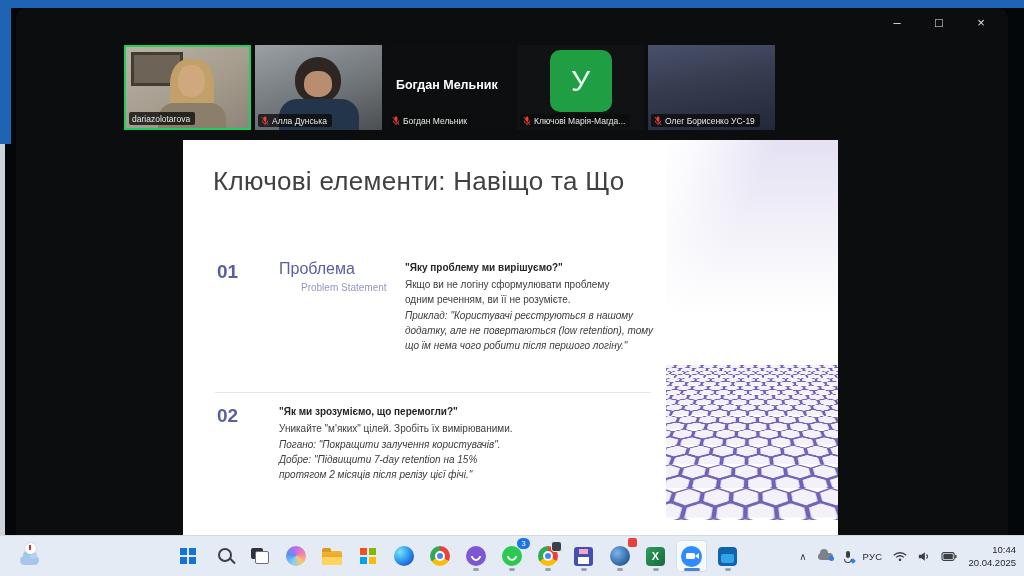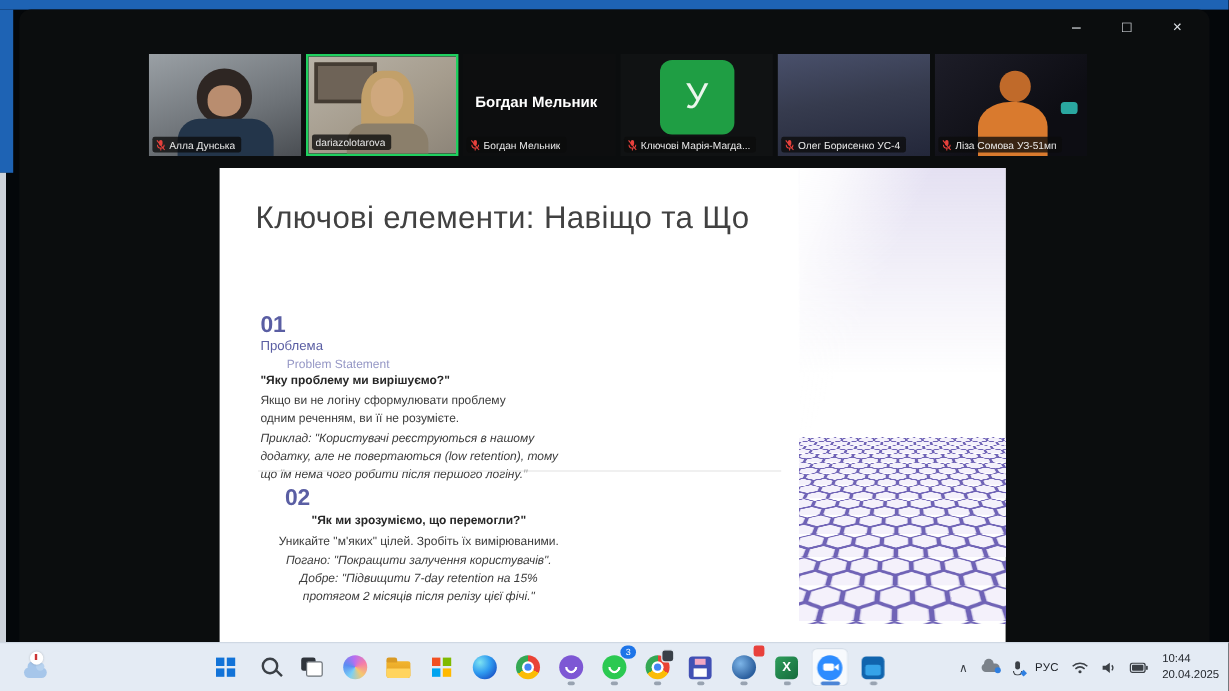--- a/index.html
+++ b/index.html
@@ -44,26 +44,26 @@
   .v6 .torso{position:absolute;left:36px;top:40px;width:58px;height:46px;background:#d97a2e;border-radius:45% 45% 0 0;}
   .v6 .teal{position:absolute;right:8px;top:40px;width:14px;height:10px;background:#2aa7a0;border-radius:3px;}
   .plabel{position:absolute;left:3px;bottom:3px;background:rgba(12,12,12,.78);border-radius:2px;
           display:flex;align-items:center;gap:3px;padding:1.5px 5px 1.5px 3px;max-width:116px;}
   .pname{font-size:8.5px;color:#e9e9e9;white-space:nowrap;overflow:hidden;text-overflow:ellipsis;}
 
   
   .slide{position:absolute;left:167px;top:132px;width:655px;height:448px;background:#fff;}
   .slide-title{position:absolute;left:30px;top:26px;font-size:26px;color:#414141;letter-spacing:.3px;}
   .divider{position:absolute;left:32px;top:252px;width:436px;height:1px;background:#e7e7e7;}
-  .sec{position:absolute;left:34px;display:flex;flex-direction:column;}
+  .sec{position:absolute;left:34px;display:flex;}
   .sec1{top:120px;}
-  .sec2{top:264px;text-align:center;}
+  .sec2{top:264px;}
   .num{width:62px;font-size:19px;color:#5a5ea3;font-weight:600;padding-top:1px;}
   .shead{width:126px;}
-  .shead .h{font-size:11px;color:#5a5ea3;}
+  .shead .h{font-size:16px;color:#5a5ea3;}
   .shead .sub{font-size:10px;color:#9597c5;margin-top:4px;padding-left:22px;}
   .sbody{width:264px;font-size:10px;color:#3c3c3c;line-height:1.5;}
   .q{font-weight:700;color:#262626;margin-bottom:2px;}
   .ex{font-style:italic;margin-top:1px;}
   .pre{white-space:pre-line;}
 
   
   .hexwrap{position:absolute;right:0;top:0;width:172px;height:380px;overflow:hidden;background:#fff;}
   .hexwrap svg{display:block;width:430px;height:720px;margin-left:-130px;margin-top:-160px;
                transform:perspective(300px) rotateX(45deg) scale(1.3);transform-origin:50% 80%;}
@@ -135,69 +135,69 @@
   .trayic{display:flex;align-items:center;justify-content:center;}
   .chev{font-size:10px;color:#3b4046;}
   .mini-cloud{position:relative;width:15px;height:7px;background:#7b828a;border-radius:6px;}
   .mini-cloud::before{content:'';position:absolute;left:2px;top:-4px;width:8px;height:8px;background:#7b828a;border-radius:50%;}
   .mini-cloud::after{content:'';position:absolute;right:-1px;bottom:-1px;width:5px;height:5px;background:#2f7fe0;border-radius:50%;}
   .mic-tray{position:relative;width:8px;height:12px;}
   .mic-tray b{position:absolute;left:2px;top:0;width:4px;height:7px;background:#3b4046;border-radius:2px;}
   .mic-tray i{position:absolute;left:0;bottom:0;width:8px;height:4px;border:1.2px solid #3b4046;border-top:none;border-radius:0 0 5px 5px;box-sizing:border-box;}
   .mic-tray::after{content:'';position:absolute;right:-3px;bottom:0;width:4px;height:4px;background:#2f7fe0;transform:rotate(45deg);}
   .lang{font-size:9.5px;color:#1f2329;letter-spacing:.3px;}
-  .clock{font-size:9.5px;color:#1f2329;text-align:left;line-height:1.3;}
+  .clock{font-size:9.5px;color:#1f2329;text-align:right;line-height:1.3;}
 
   .micmute svg{display:block;}
 </style>
 </head>
 <body>
 
 <div id="desktop">
   <div class="edge-top"></div>
   <div class="edge-left-blue"></div>
   <div class="edge-left-light"></div>
 
   <div id="zoom-window">
     <div class="win-controls">
       <span class="wc">–</span>
       <span class="wc">□</span>
       <span class="wc">×</span>
     </div>
 
     <div class="video-strip">
+
+      <div class="tile active">
+        <div class="vid v2">
+          <div class="frame"></div>
+          <div class="hair"></div>
+          <div class="face"></div>
+          <div class="torso"></div>
+        </div>
+        <div class="plabel">
+          <span class="pname">dariazolotarova</span>
+        </div>
+      </div>
 
       <div class="tile">
         <div class="vid v1">
           <div class="head"></div>
           <div class="face"></div>
           <div class="torso"></div>
         </div>
         <div class="plabel">
           <span class="micmute">
             <svg viewBox="0 0 10 12" width="8" height="10">
                 <rect x="3.2" y="0.5" width="3.6" height="6" rx="1.8" fill="#e8413c"></rect>
                 <path d="M1.5 5.5a3.5 3.5 0 0 0 7 0" fill="none" stroke="#e8413c" stroke-width="1.1"></path>
                 <line x1="5" y1="9" x2="5" y2="11.5" stroke="#e8413c" stroke-width="1.1"></line>
                 <line x1="1" y1="1" x2="9" y2="11" stroke="#e8413c" stroke-width="1.2"></line>
               </svg>
           </span>
           <span class="pname">Алла Дунська</span>
-        </div>
-      </div>
-
-      <div class="tile active">
-        <div class="vid v2">
-          <div class="frame"></div>
-          <div class="hair"></div>
-          <div class="face"></div>
-          <div class="torso"></div>
-        </div>
-        <div class="plabel">
-          <span class="pname">dariazolotarova</span>
         </div>
       </div>
 
       <div class="tile">
         <div class="vid v3"></div>
         <div class="bigname">Богдан Мельник</div>
         <div class="plabel">
           <span class="micmute">
             <svg viewBox="0 0 10 12" width="8" height="10">
                 <rect x="3.2" y="0.5" width="3.6" height="6" rx="1.8" fill="#e8413c"></rect>
@@ -231,42 +231,24 @@
         <div class="vid v5"></div>
         <div class="plabel">
           <span class="micmute">
             <svg viewBox="0 0 10 12" width="8" height="10">
                 <rect x="3.2" y="0.5" width="3.6" height="6" rx="1.8" fill="#e8413c"></rect>
                 <path d="M1.5 5.5a3.5 3.5 0 0 0 7 0" fill="none" stroke="#e8413c" stroke-width="1.1"></path>
                 <line x1="5" y1="9" x2="5" y2="11.5" stroke="#e8413c" stroke-width="1.1"></line>
                 <line x1="1" y1="1" x2="9" y2="11" stroke="#e8413c" stroke-width="1.2"></line>
               </svg>
           </span>
-          <span class="pname">Олег Борисенко УС-4</span>
-        </div>
-      </div>
-
-      <div class="tile">
-        <div class="vid v6">
-          <div class="head"></div>
-          <div class="torso"></div>
-          <div class="teal"></div>
-        </div>
-        <div class="plabel">
-          <span class="micmute">
-            <svg viewBox="0 0 10 12" width="8" height="10">
-                <rect x="3.2" y="0.5" width="3.6" height="6" rx="1.8" fill="#e8413c"></rect>
-                <path d="M1.5 5.5a3.5 3.5 0 0 0 7 0" fill="none" stroke="#e8413c" stroke-width="1.1"></path>
-                <line x1="5" y1="9" x2="5" y2="11.5" stroke="#e8413c" stroke-width="1.1"></line>
-                <line x1="1" y1="1" x2="9" y2="11" stroke="#e8413c" stroke-width="1.2"></line>
-              </svg>
-          </span>
-          <span class="pname">Ліза Сомова УЗ-51мп</span>
-        </div>
-      </div>
+          <span class="pname">Олег Борисенко УС-19</span>
+        </div>
+      </div>
+
     </div>
 
     <div class="slide">
       <div class="slide-title">Ключові елементи: Навіщо та Що</div>
 
       <div class="sec sec1">
         <div class="num">01</div>
         <div class="shead">
           <div class="h">Проблема</div>
           <div class="sub">Problem Statement</div>

